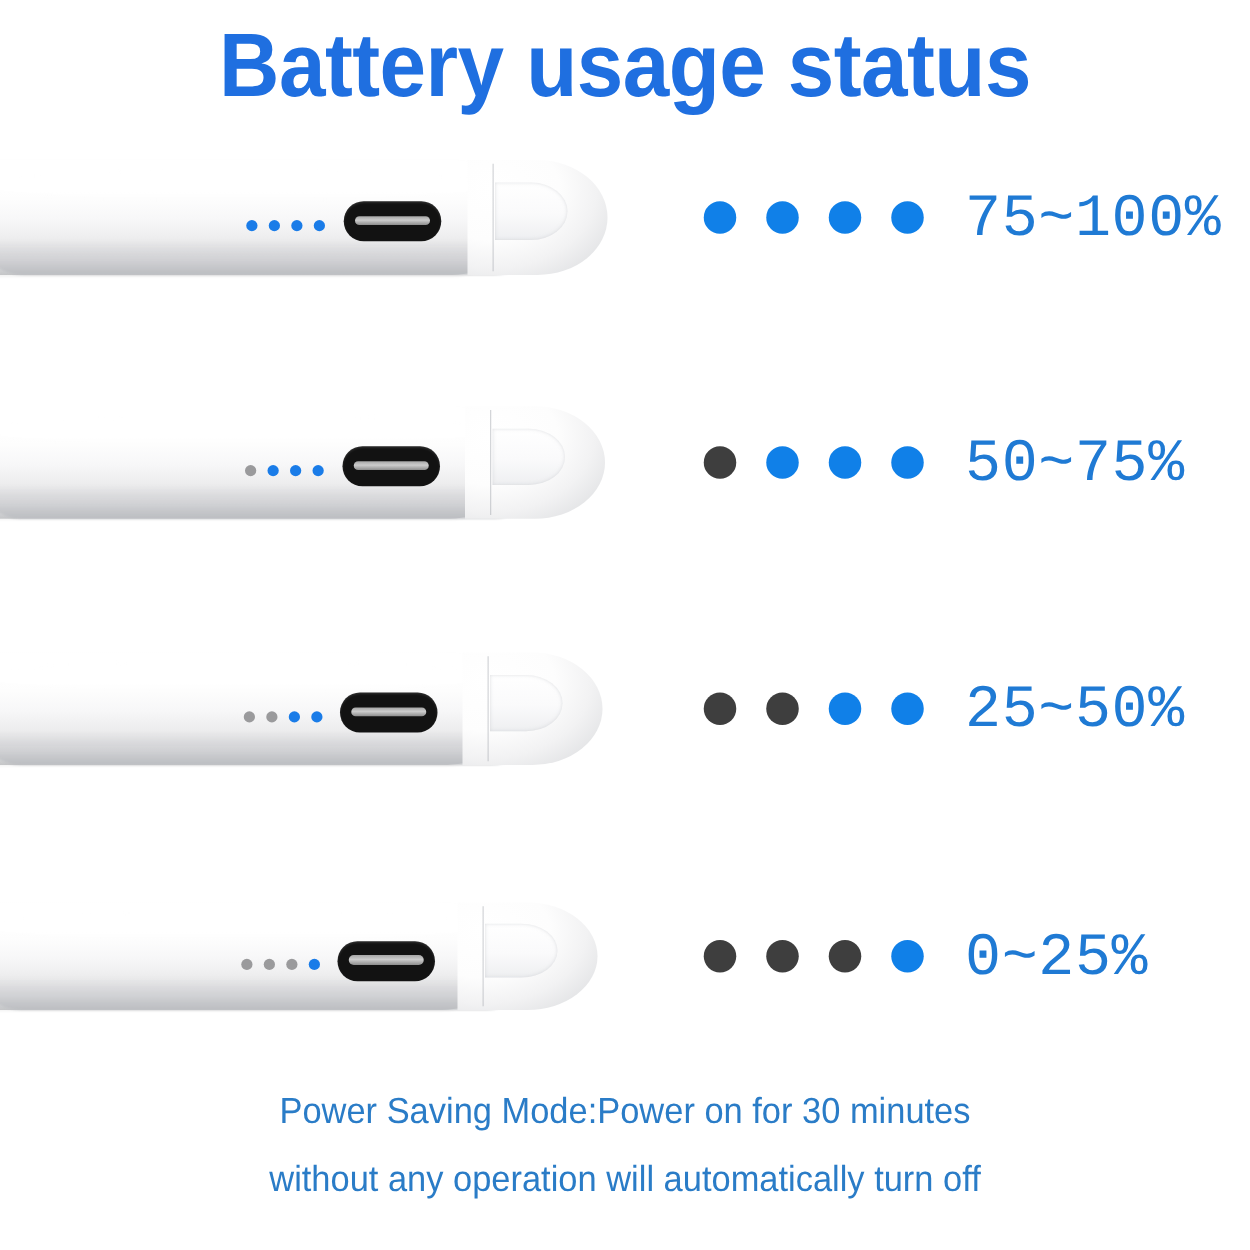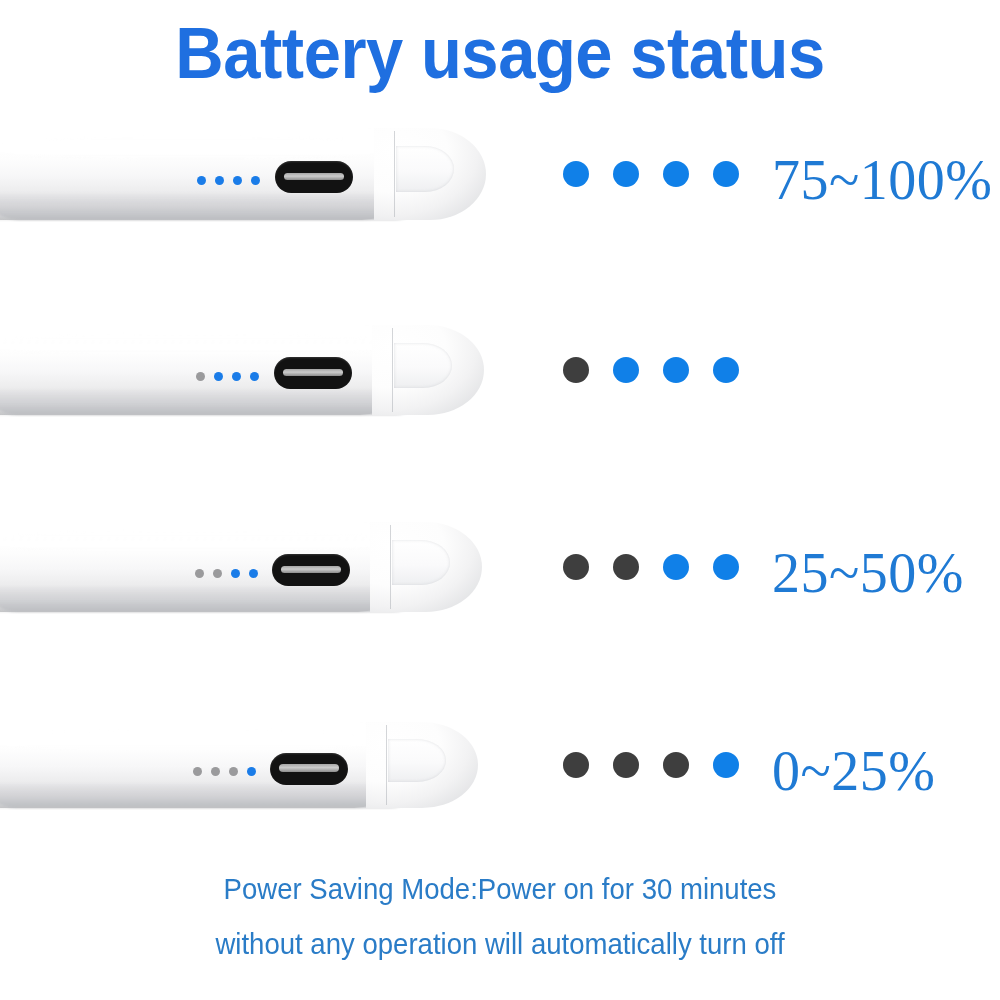--- a/index.html
+++ b/index.html
@@ -152,22 +152,22 @@
   .legend-dot {
     width: 26px;
     height: 26px;
     border-radius: 50%;
   }
   .legend-dot.on  { background: #1080e8; }
   .legend-dot.off { background: #3e3e3e; }
 
   .legend-label {
     position: absolute;
-    font-family: Liberation Serif, serif;
-    font-size: 56px;
+    font-family: Liberation Mono, monospace;
+    font-size: 48px;
     font-weight: 400;
     color: #1f7ad4;
     letter-spacing: 0.5px;
     white-space: nowrap;
     line-height: 1;
   }
 
   
   #footer {
     position: absolute;
@@ -234,20 +234,21 @@
         <div class="usbc" style="left: 288px; top: 36%; width: 78px; height: 32px;">
           <div class="usbc-slot"></div>
         </div>
       </div>
       <div class="legend-dots" style="left: 563px; top: 32px;">
         <div class="legend-dot off"></div>
         <div class="legend-dot on"></div>
         <div class="legend-dot on"></div>
         <div class="legend-dot on"></div>
       </div>
+      <div class="legend-label" style="left: 772px; top: 23px;">50~75%</div>
     </div>
     <div class="row" style="top: 522px;">
       <div class="pen" style="left: -14px; width: 496px; height: 90px;">
         <div class="pen-body" style="width: 418px;"></div>
         <div class="pen-gloss" style="width: 408px;"></div>
         <div class="pen-shade" style="width: 438px;"></div>
         <div class="pen-cap" style="left: 384px; width: 112px;"></div>
         <div class="pen-cap-seam" style="left: 404px;"></div>
         <div class="pen-cap-inner" style="left: 406px; top: 20%; width: 58px; height: 50%;"></div>
         <div class="pen-leds" style="left: 209px; top: 52%;">

